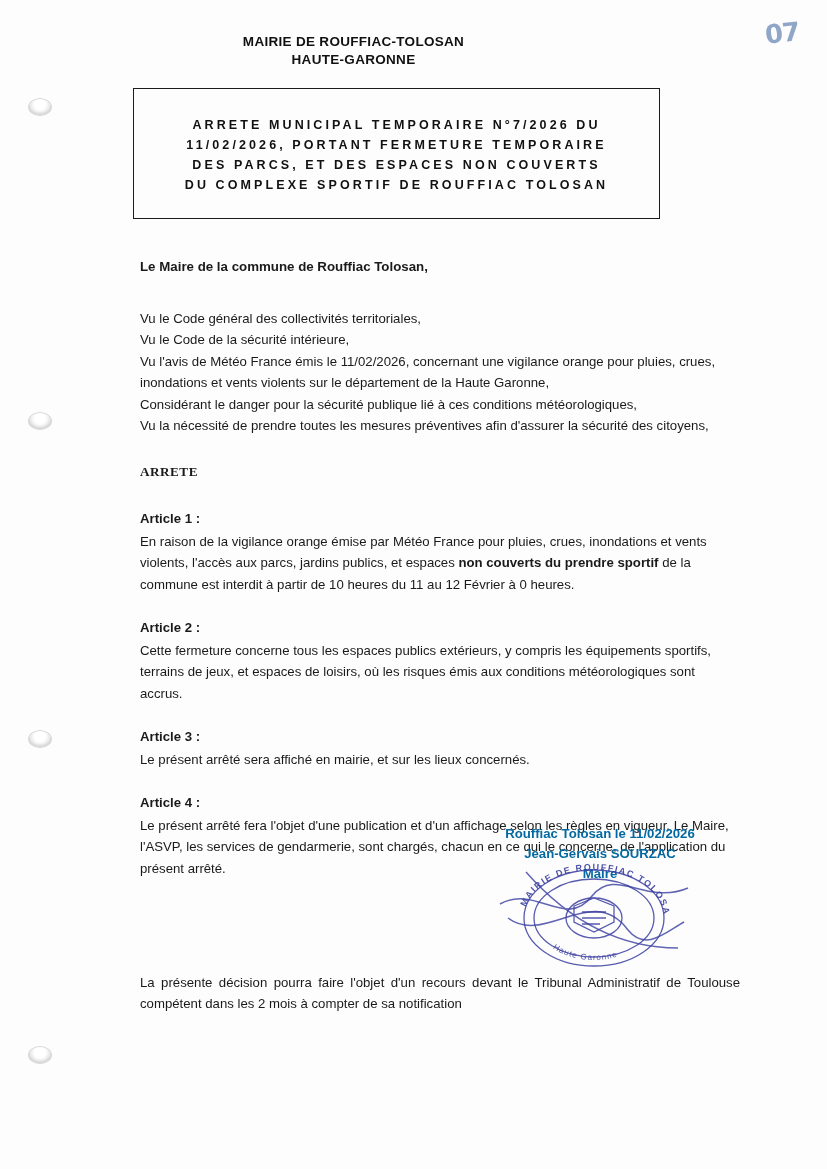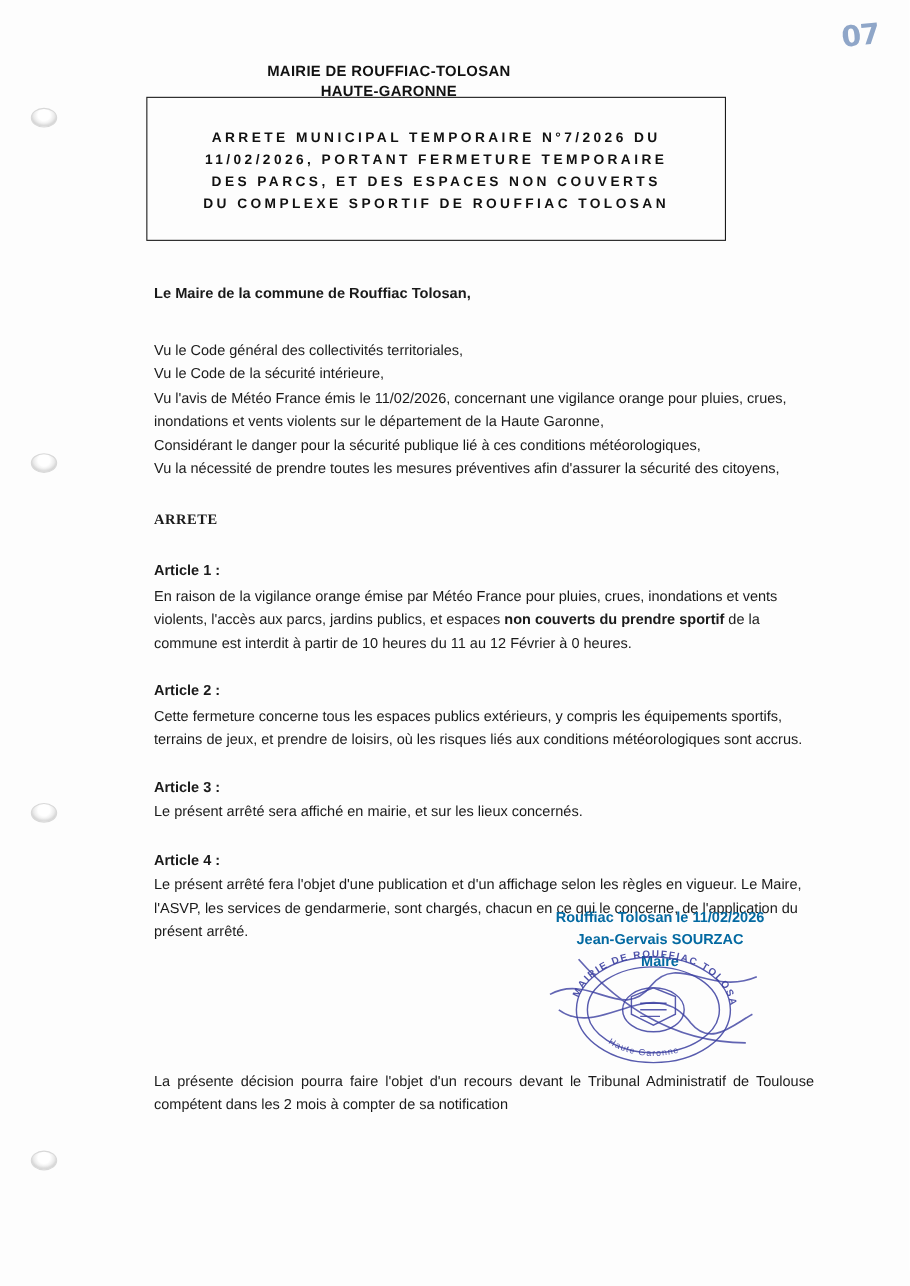--- a/index.html
+++ b/index.html
@@ -49,21 +49,21 @@
     box-shadow: inset 0 -2px 2px rgba(0,0,0,0.06);
   }
   .hole.h1 { top: 98px; }
   .hole.h2 { top: 412px; }
   .hole.h3 { top: 730px; }
   .hole.h4 { top: 1046px; }
 
   .header {
     position: absolute;
     left: 0;
-    top: 57px;
+    top: 34px;
     width: 707px;
     text-align: center;
   }
   .header .line1 {
     font-size: 13.5px;
     font-weight: bold;
     letter-spacing: 0.3px;
     color: #111;
   }
   .header .line2 {
@@ -195,21 +195,21 @@
       <p>Considérant le danger pour la sécurité publique lié à ces conditions météorologiques,</p>
       <p>Vu la nécessité de prendre toutes les mesures préventives afin d'assurer la sécurité des citoyens,</p>
     </div>
 
     <div class="arrete-center">ARRETE</div>
 
     <div class="art-head">Article 1 :</div>
     <div class="art-body"><span>En raison de la vigilance orange émise par Météo France pour pluies, crues, inondations et vents violents, l'accès aux parcs, jardins publics, et espaces </span><span class="bold-inline">non couverts du prendre sportif</span><span> de la commune est interdit à partir de 10 heures du 11 au 12 Février à 0 heures.</span></div>
 
     <div class="art-head">Article 2 :</div>
-    <div class="art-body">Cette fermeture concerne tous les espaces publics extérieurs, y compris les équipements sportifs, terrains de jeux, et prendre de loisirs, où les risques liés aux conditions météorologiques sont accrus.</div>
+    <div class="art-body">Cette fermeture concerne tous les espaces publics extérieurs, y compris les équipements sportifs, terrains de jeux, et espaces de loisirs, où les risques émis aux conditions météorologiques sont accrus.</div>
 
     <div class="art-head">Article 3 :</div>
     <div class="art-body">Le présent arrêté sera affiché en mairie, et sur les lieux concernés.</div>
 
     <div class="art-head">Article 4 :</div>
     <div class="art-body last">Le présent arrêté fera l'objet d'une publication et d'un affichage selon les règles en vigueur. Le Maire, l'ASVP, les services de gendarmerie, sont chargés, chacun en ce qui le concerne, de l'application du présent arrêté.</div>
   </div>
 
   <div class="sign-block">
     <div>Rouffiac Tolosan le 11/02/2026</div>

